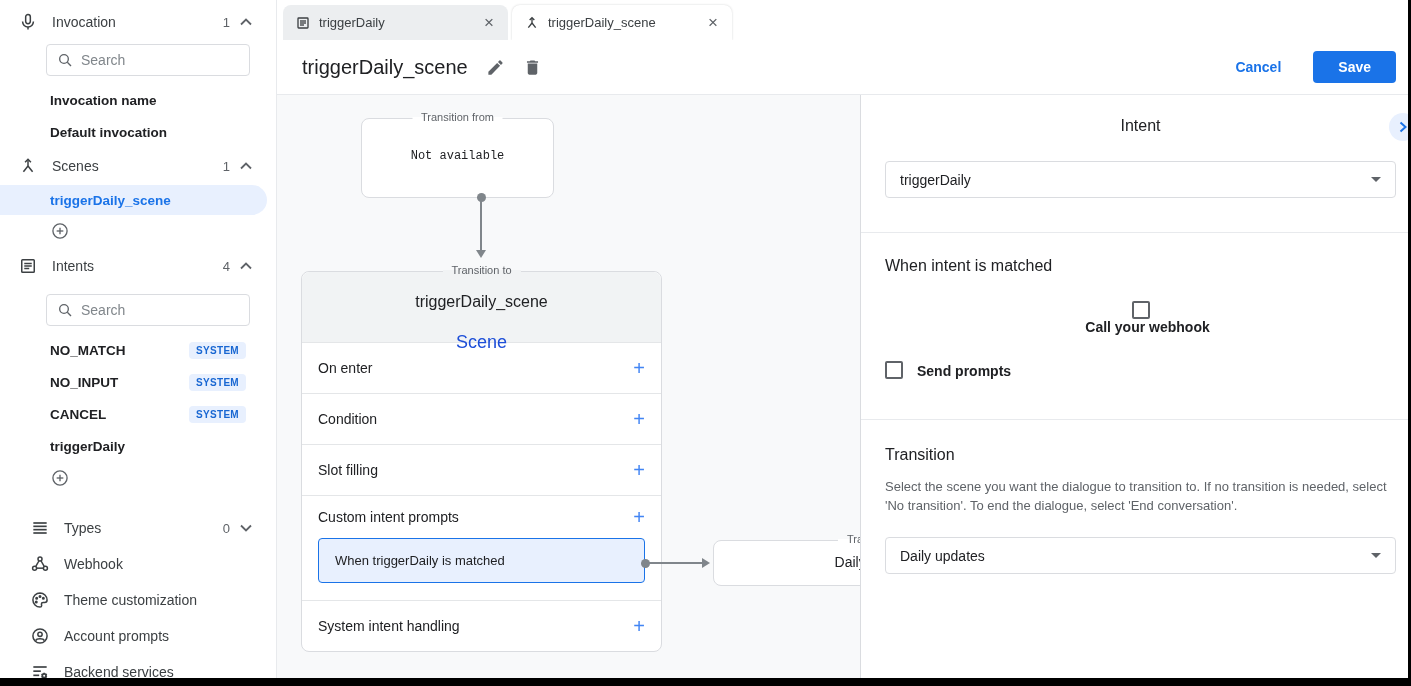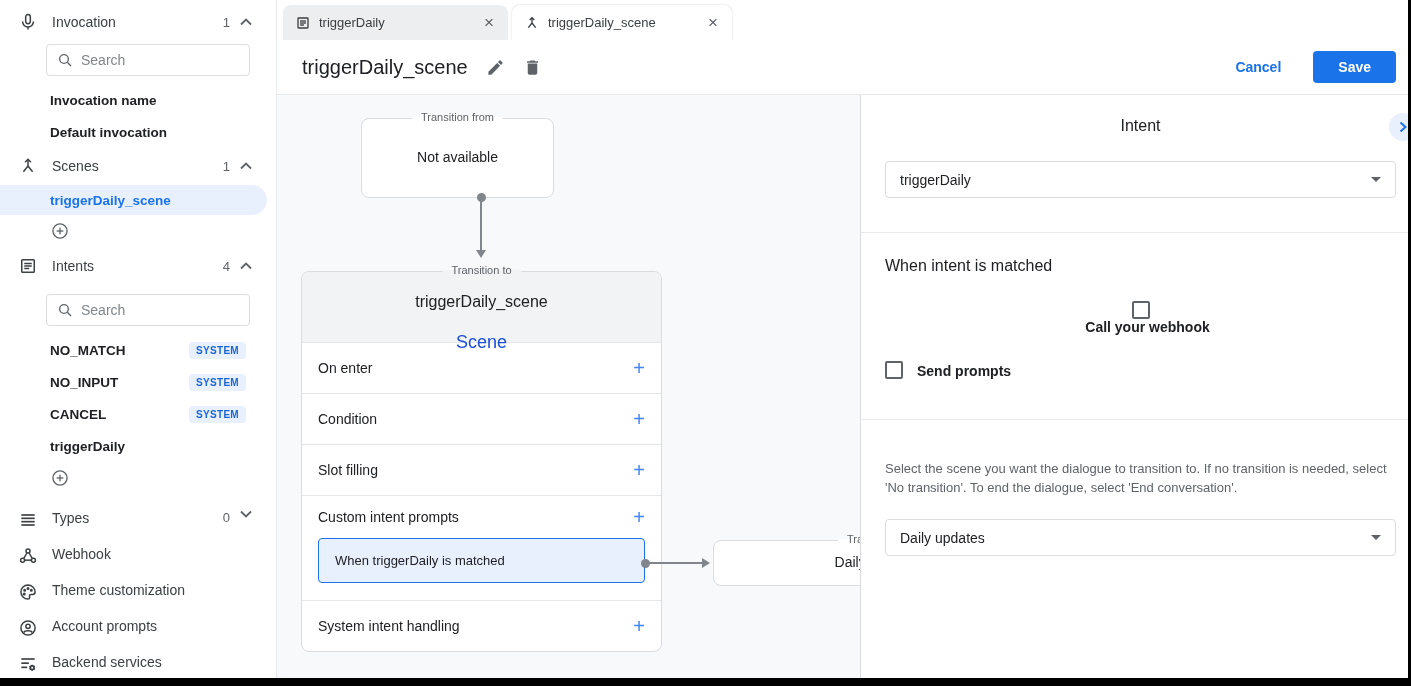--- a/index.html
+++ b/index.html
@@ -13,21 +13,21 @@
   .side-header .lbl { margin-left:14px; font-size:14px; color:#3c4043; flex:1; }
   .side-header .cnt { font-size:13px; color:#5f6368; margin-right:10px; }
   .searchbox { display:flex; align-items:center; height:32px; margin:8px 26px 0 46px; border:1px solid #dadce0; border-radius:4px; padding:13px 10px; background:#fff; }
   .searchbox input { border:none; outline:none; font-size:14px; color:#3c4043; margin-left:8px; width:140px; font-family:"Liberation Sans",sans-serif; }
   .searchbox input::placeholder { color:#80868b; }
   .side-item { display:flex; align-items:center; height:32px; padding-left:50px; font-size:13.5px; font-weight:bold; color:#202124; cursor:pointer; }
   .side-item .badge { margin-left:auto; margin-right:30px; background:#e8f0fe; color:#1967d2; font-size:10px; font-weight:bold; letter-spacing:.3px; padding:3px 7px; border-radius:4px; }
   .side-item.selected { background:#e8f0fe; color:#1a73e8; border-radius:0 16px 16px 0; margin-right:9px; height:30px; }
   .plus-row { display:flex; align-items:center; height:32px; padding-left:50px; cursor:pointer; }
   .bottom-nav { margin-top:16px; }
-  .nav-row { display:flex; align-items:flex-start; height:36px; padding:0 24px 0 18px; cursor:pointer; }
+  .nav-row { display:flex; align-items:center; height:36px; padding:0 24px 0 18px; cursor:pointer;margin-left:12px; }
   .nav-row .lbl { margin-left:14px; font-size:14px; color:#3c4043; flex:1; }
   .nav-row .cnt { font-size:13px; color:#5f6368; margin-right:10px; }
   .icon20 { width:20px; height:20px; flex:0 0 20px; }
 
   
   .tabbar { position:absolute; left:277px; top:0; right:0; height:40px; background:#fff; }
   .tab { position:absolute; top:5px; height:35px; display:flex; align-items:center; padding:0 12px; border-radius:8px 8px 0 0; font-size:13px; color:#3c4043; cursor:pointer; }
   .tab .tlabel { margin:0 8px; }
   .tab .x { margin-left:auto; font-size:17px; color:#5f6368; padding:0 2px; cursor:pointer; }
   .tab.inactive { left:6px; width:225px; background:#eceef0; }
@@ -39,21 +39,21 @@
   .hicon { margin-left:18px; cursor:pointer; display:flex; }
   .cheader .spacer { flex:1; }
   .btn-cancel { color:#1a73e8; font-size:14px; font-weight:bold; margin-right:32px; cursor:pointer; }
   .btn-save { background:#1a73e8; color:#fff; font-size:14px; font-weight:bold; padding:8px 25px; border:none; border-radius:4px; cursor:pointer; font-family:"Liberation Sans",sans-serif; }
 
   
   .canvas { position:absolute; left:277px; top:95px; right:548px; bottom:0; background:#f8f9fa; overflow:hidden; }
   .legend { position:absolute; top:-8px; left:50%; transform:translateX(-50%); font-size:11px; color:#5f6368; padding:0 9px; white-space:nowrap; }
   .from-box { position:absolute; left:84px; top:23px; width:193px; height:80px; background:#fff; border:1px solid #dadce0; border-radius:8px; }
   .from-box .legend { background:linear-gradient(#f8f9fa 50%, #ffffff 50%); }
-  .from-box .body-txt { text-align:center; margin-top:30px; font-size:14px; color:#202124; }
+  .from-box .body-txt { text-align:center; margin-top:30px; font-size:12px; color:#202124;font-family:Liberation Mono, monospace; }
   .conn-dot { position:absolute; width:9px; height:9px; border-radius:50%; background:#80868b; }
   .vline { position:absolute; width:2px; background:#80868b; }
   .arrow-down { position:absolute; width:0; height:0; border-left:5px solid transparent; border-right:5px solid transparent; border-top:8px solid #80868b; }
   .hline { position:absolute; height:2px; background:#80868b; }
   .arrow-right { position:absolute; width:0; height:0; border-top:5px solid transparent; border-bottom:5px solid transparent; border-left:8px solid #80868b; }
 
   .to-box { position:absolute; left:24px; top:176px; width:361px; background:#fff; border:1px solid #dadce0; border-radius:8px; }
   .to-box .legend { background:linear-gradient(#f8f9fa 50%, #f1f3f4 50%); }
   .to-head { background:#f1f3f4; border-radius:8px 8px 0 0; height:70px; text-align:center; padding-top:21px; }
   .to-head .t { font-size:16px; color:#202124; }
@@ -356,20 +356,21 @@
         <span class="chk"></span>
         <span class="clabel">Call your webhook</span>
       </div>
       <div class="chk-row" style="margin-top:26px;align-items:flex-end;">
         <span class="chk"></span>
         <span class="clabel">Send prompts</span>
       </div>
     </div>
 
     <div class="psec" style="padding-top:26px;">
+      <div class="ph">Transition</div>
       <div class="pdesc" style="margin-top:13px;">Select the scene you want the dialogue to transition to. If no transition is needed, select 'No transition'. To end the dialogue, select 'End conversation'.</div>
       <div class="select" style="margin-top:22px;">
         <span>Daily updates</span>
         <span class="caret"></span>
       </div>
     </div>
   </div>
 
 </div>
 

